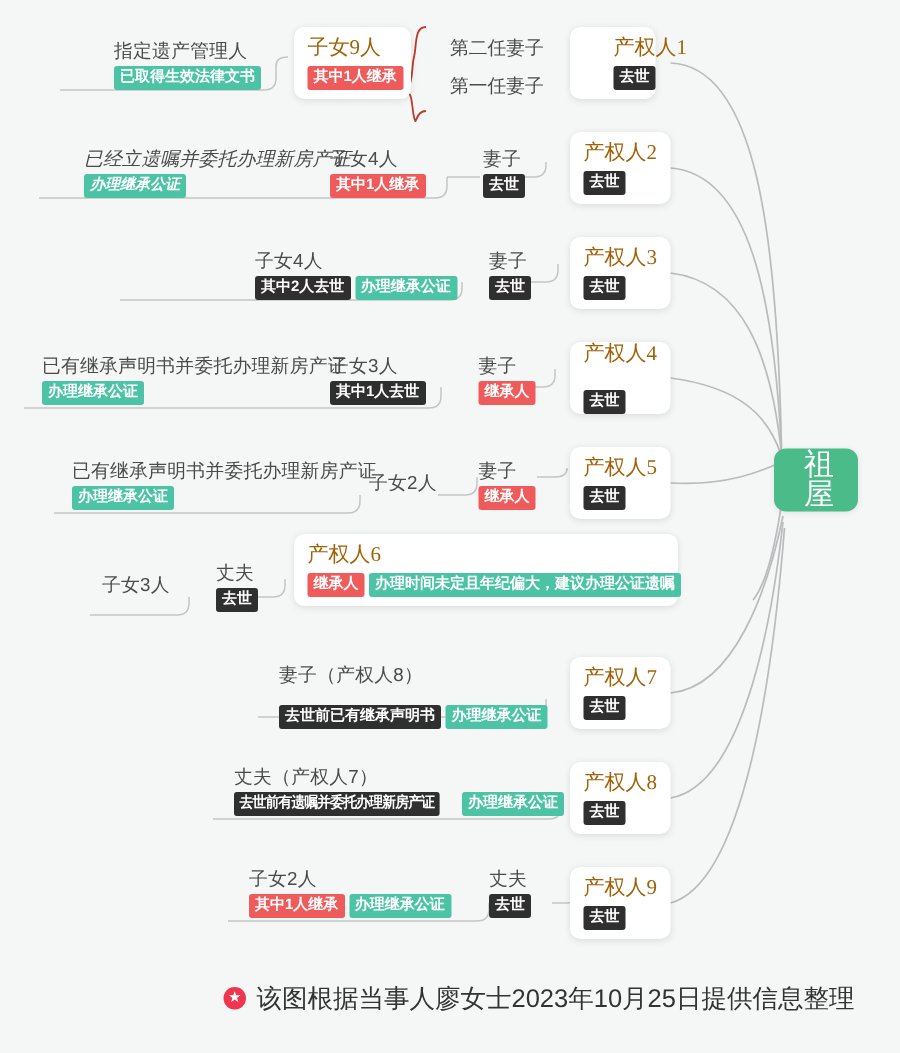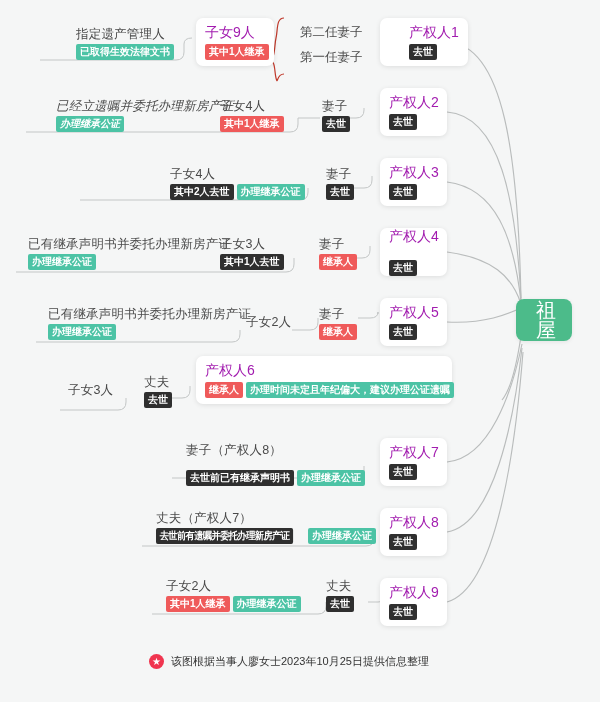--- a/index.html
+++ b/index.html
@@ -51,23 +51,24 @@
     border-radius: 7px;
     box-shadow: 0 1px 5px rgba(0,0,0,.10);
     padding: 5px 9px 6px 9px;
     display: flex;
     flex-direction: column;
     align-items: flex-start;
     justify-content: center;
   }
   .card .title {
     font-size: 14px;
-    color: #a21caf;
+    color: #a16207;
     line-height: 19px;
     white-space: nowrap;
+    font-family: Liberation Serif, serif;
   }
 
   
   .root {
     position: absolute;
     background: #4cbb8a;
     border-radius: 8px;
     color: #fff;
     font-size: 20px;
     line-height: 20px;
@@ -89,21 +90,21 @@
   .footer {
     position: absolute;
     display: flex; align-items: center; gap: 7px;
   }
   .footer .star {
     width: 15px; height: 15px; border-radius: 50%;
     background: #f0354f; color: #fff;
     display: flex; align-items: center; justify-content: center;
     font-size: 10px; line-height: 10px;
   }
-  .footer .ftext { font-size: 11px; color: #333; white-space: nowrap; }
+  .footer .ftext { font-size: 17px; color: #333; white-space: nowrap; }
 </style>
 </head>
 <body>
 
 <div id="stage">
 
   <svg class="links" viewBox="0 0 600 702">
     <g fill="none" stroke="#c3c6c6" stroke-width="1">
 
       <path d="M40 60 H176 Q184 60 184 52 V44 Q184 38 192 38"></path>
@@ -162,21 +163,21 @@
     <span class="tags">
       <span class="tag red">其中1人继承</span>
     </span>
   </div>
 
   <div class="wifegroup" style="left:290px; top:20px;">
     <div class="witem">第二任妻子</div>
     <div class="witem">第一任妻子</div>
   </div>
 
-  <div class="card" style="left:380px; top:18px; width:88px; height:48px;padding-left:29px;">
+  <div class="card" style="left:380px; top:18px; width:57px; height:48px;padding-left:29px;">
     <span class="title">产权人1</span>
     <span class="tags">
       <span class="tag dark">去世</span>
     </span>
   </div>
 
   <div class="node" style="left:50px; top:96px;font-style:italic;">
     <span class="title">已经立遗嘱并委托办理新房产证</span>
     <span class="tags">
       <span class="tag green">办理继承公证</span>

